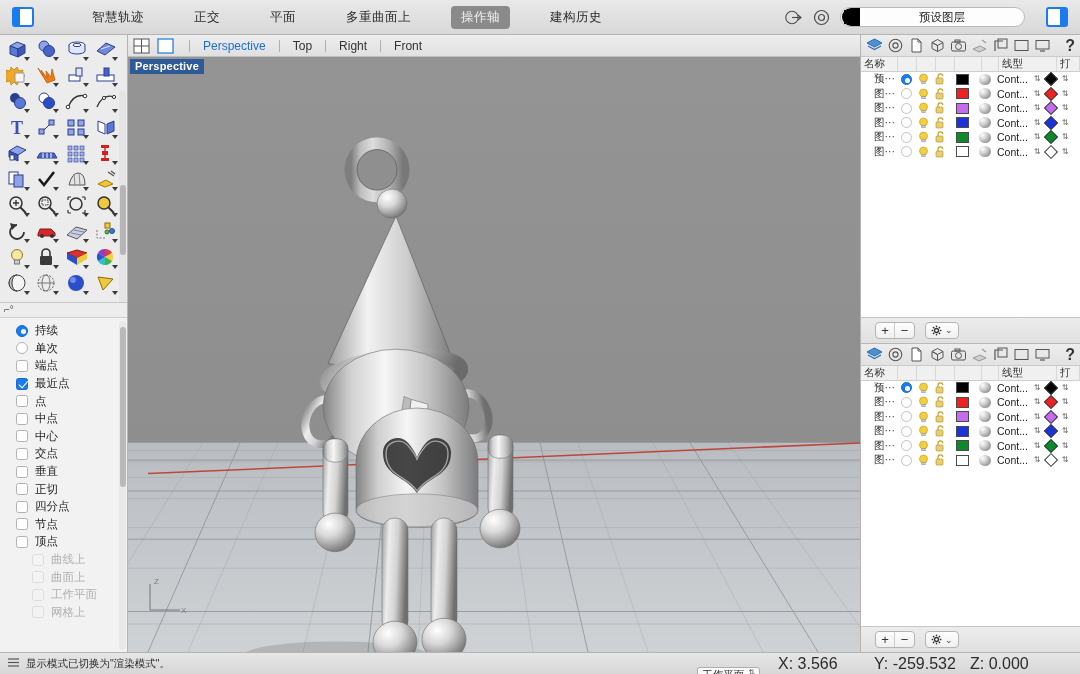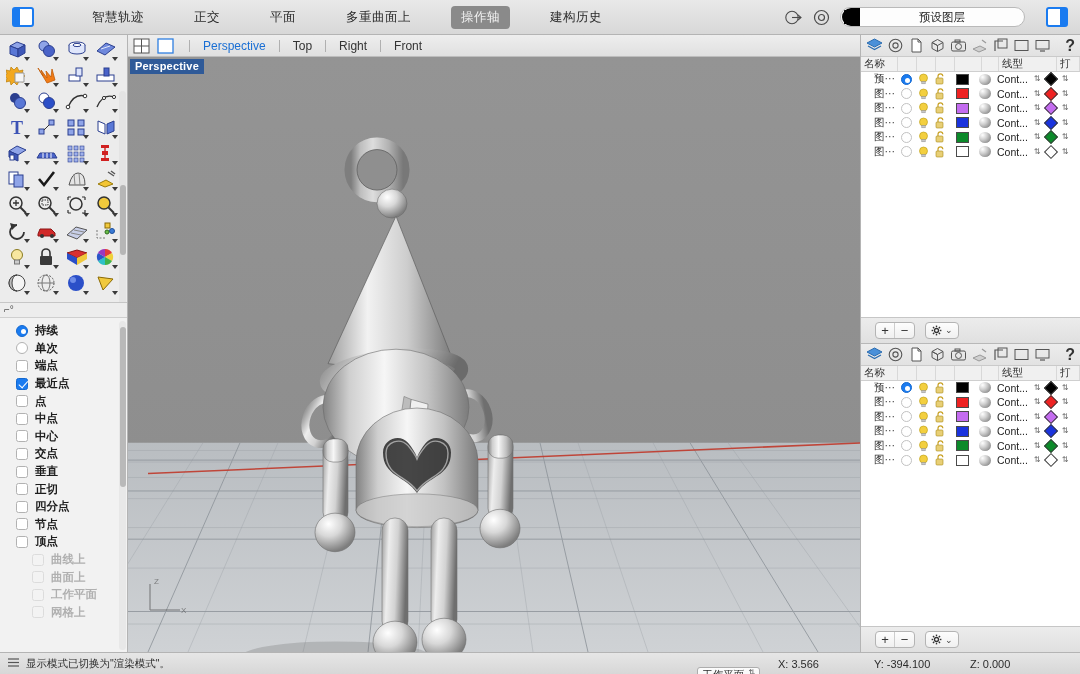--- a/index.html
+++ b/index.html
@@ -76,21 +76,21 @@
     background: #e4e4e4; border-radius: 4px;
   }
   .lthumb { position: absolute; right: 1.5px; top: 150px; width: 6px; height: 70px; background: #b6b6b6; border-radius: 3px; }
 
   .osnap {
     flex: 1; margin: 2px 0 0 0; background: #f2f2f2;
     border-top: 1px solid #c6c6c6; position: relative; overflow: hidden;
   }
   .osnap-head { height: 15px; border-bottom: 1px solid #cfcfcf; background: #ededed; position: relative; }
   .osnap-head .gl { position: absolute; left: 4px; top: 1px; font-size: 10px; color: #555; }
-  .osnap-list { padding: 4px 0 0 16px; font-weight: bold; }
+  .osnap-list { padding: 4px 0 0 16px; }
   .orow { display: flex; align-items: center; height: 17.6px; font-size: 11.5px; color: #1c1c1c; }
   .orow.dim { color: #b0b0b0; padding-left: 16px; }
   .radio {
     width: 12px; height: 12px; border-radius: 50%; border: 1px solid #b2b2b2;
     background: #fff; margin-right: 7px; flex: none; position: relative;
   }
   .radio.on { background: #1a7bf0; border-color: #1468cf; }
   .radio.on::after {
     content:""; position:absolute; left:3.5px; top:3.5px; width:5px; height:5px;
     background:#fff; border-radius:50%;
@@ -180,21 +180,21 @@
     background: linear-gradient(#e6e6e6,#d7d7d7); border-top:1px solid #b4b4b4;
     display:flex; align-items:center; font-size:10.5px; color:#2c2c2c;
   }
   .sb-ham { margin-left:7px; margin-right:6px; }
   .sb-right { margin-left:auto; display:flex; align-items:center; gap:0; margin-right:14px; }
   .cplane {
     display:flex; align-items:flex-start; gap:4px; height:26px; padding:0 4px;
     border:1px solid #adadad; border-radius:3px; background:linear-gradient(#fcfcfc,#eee);
     font-size:10.5px; margin-right:18px;margin-top:32px;
   }
-  .coord { width:96px; font-size:11px; }
+  .coord { width:96px; font-size:16px; }
 </style>
 </head>
 <body>
 
 <div id="app">
 
   <div class="topbar">
     <div class="panel-toggle"></div>
 
     <div class="topmenu">
@@ -1392,18 +1392,18 @@
           </g>
         </svg>
     </span>
     <span>显示模式已切换为"渲染模式"。</span>
     <span class="sb-right">
       <span class="cplane">
         <span>工作平面</span>
         <span style="font-size:8px;color:#555">⇅</span>
       </span>
       <span class="coord">X: 3.566</span>
-      <span class="coord">Y: -394.100</span>
+      <span class="coord">Y: -259.532</span>
       <span class="coord">Z: 0.000</span>
     </span>
   </div>
 
 </div>
 
 </body></html>

